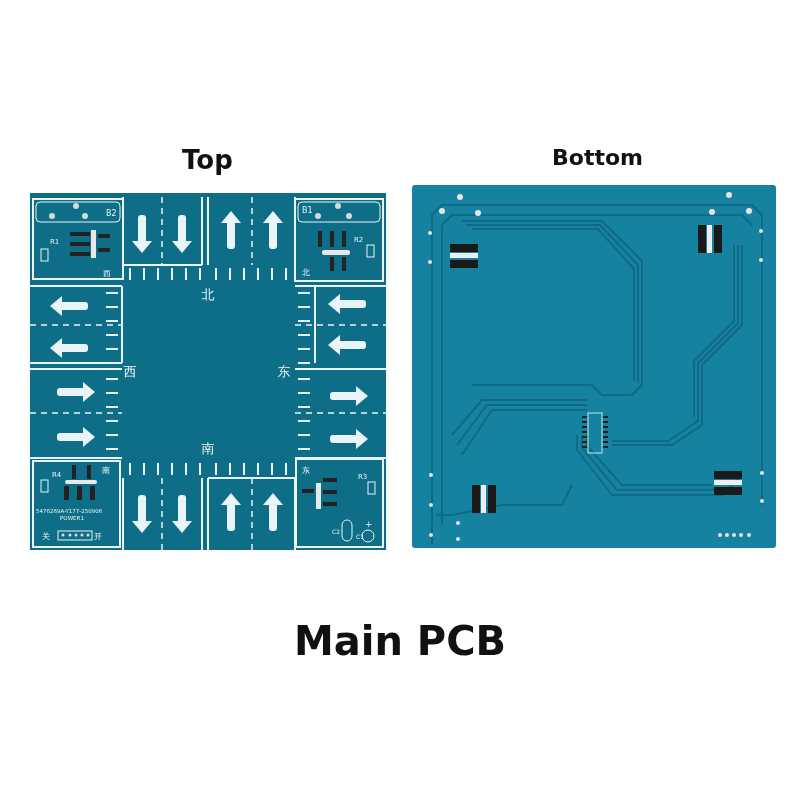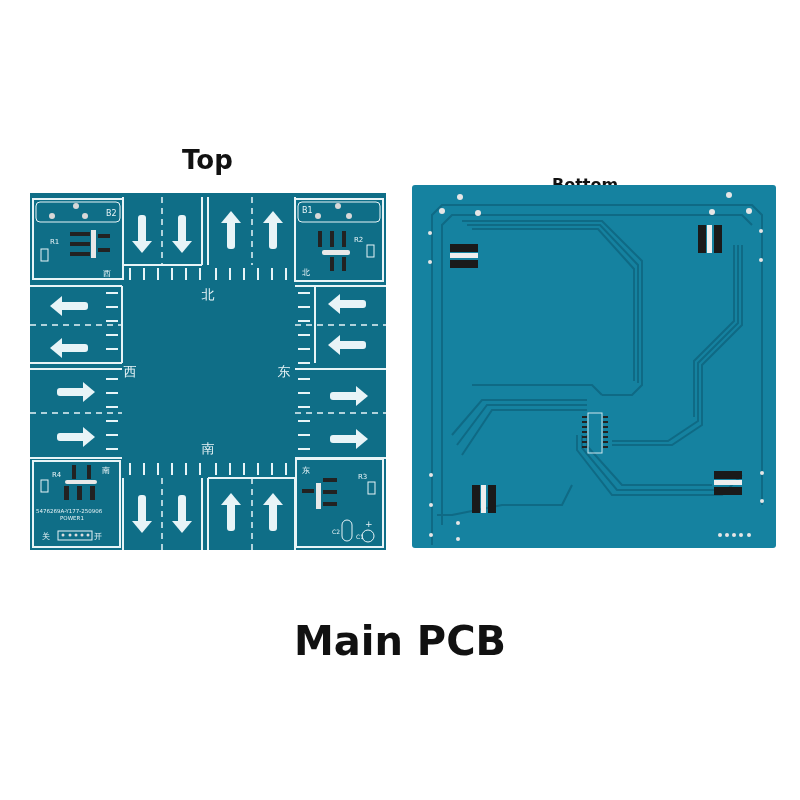--- a/index.html
+++ b/index.html
@@ -1,19 +1,19 @@
 <!DOCTYPE html>
 <html><head>
 <meta charset="utf-8">
 <style>
   html,body{margin:0;padding:0;background:#ffffff;}
   body{width:800px;height:800px;position:relative;overflow:hidden;font-family:"DejaVu Sans",sans-serif;}
   .heading{position:absolute;font-weight:bold;color:#111;font-family:"DejaVu Sans",sans-serif;}
   #top-heading{left:182px;top:145px;font-size:26px;}
-  #bottom-heading{left:552px;top:145px;font-size:16px;margin-top:30px;}
+  #bottom-heading{left:552px;top:145px;font-size:22px;}
   #main-title{left:0;width:800px;text-align:center;top:618px;font-size:40px;}
   .board{position:absolute;}
   #top-board{left:30px;top:193px;width:356px;height:357px;}
   #bottom-board{left:412px;top:185px;width:364px;height:363px;}
   svg text{font-family:"DejaVu Sans",sans-serif;}
 </style>
 </head>
 <body>
 
 <div class="heading" id="top-heading">Top</div>

